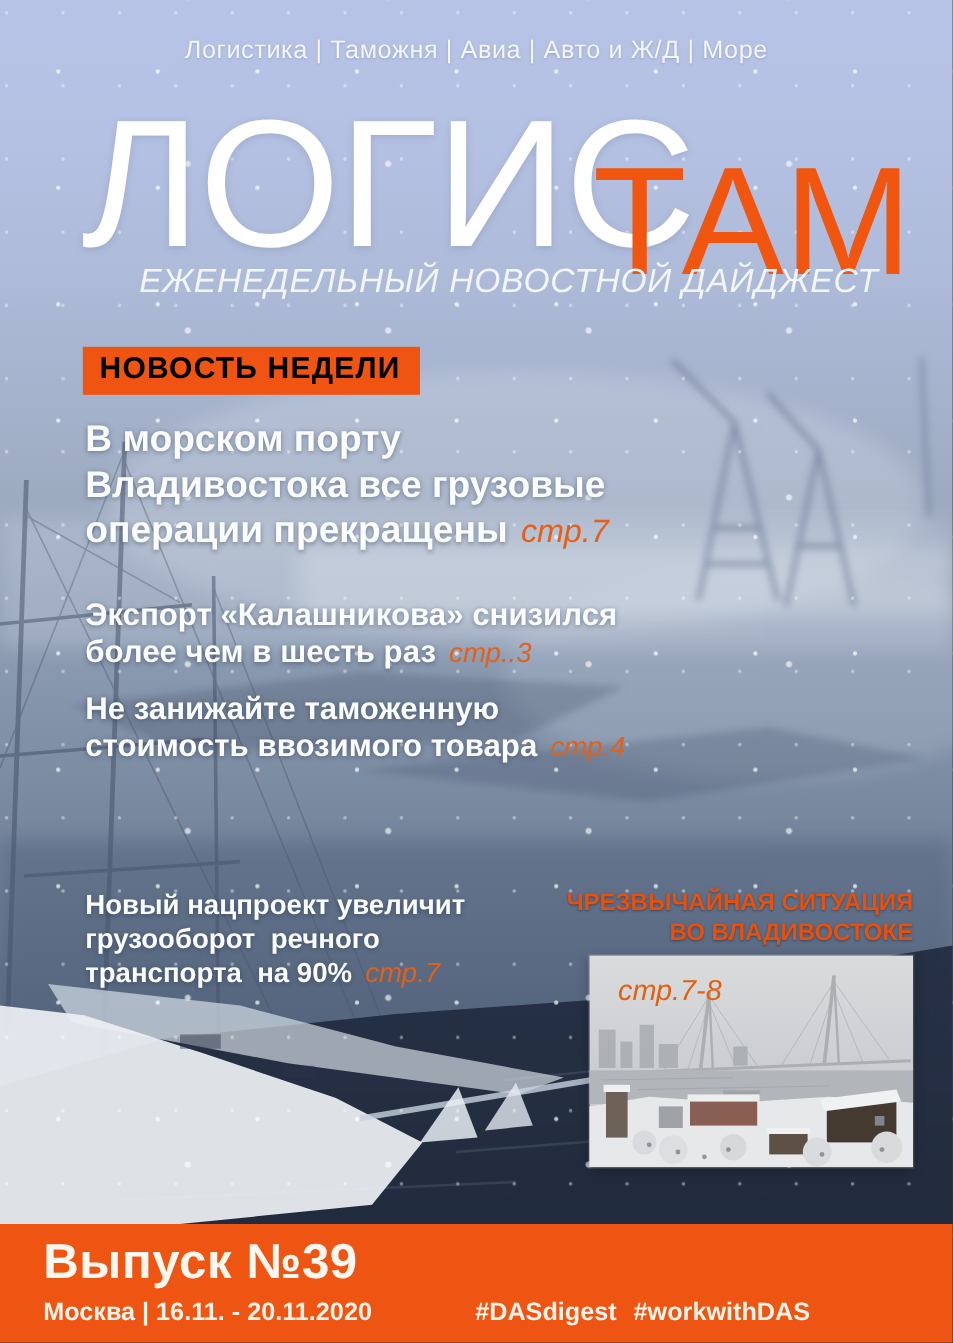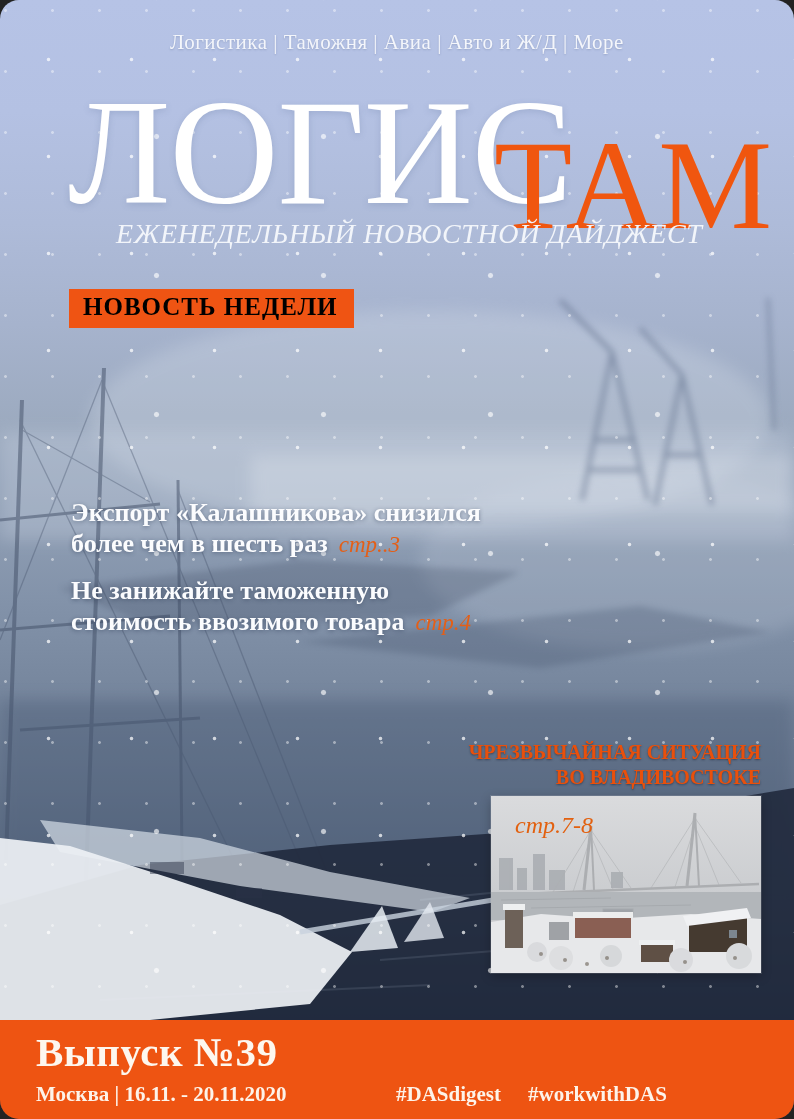--- a/index.html
+++ b/index.html
@@ -1,23 +1,22 @@
 <!DOCTYPE html>
 <html><head>
 <meta charset="utf-8">
 <style>
   html,body{margin:0;padding:0;background:#222;}
   .page{
     position:relative;width:794px;height:1119px;overflow:hidden;
-    font-family:Liberation Serif, serif;
+    font-family:Liberation Sans, sans-serif;
     background:linear-gradient(180deg,
       #b6c3e6 0%, #b4c1e3 10%, #aebbd9 20%, #a6b3cd 29%,
       #9caabf 38%, #8f9eb4 46%, #8292a9 54%, #76869d 62%,
       #68788f 70%, #586880 78%, #475669 86%, #33425a 93%, #27364e 100%);
-    border-radius:19px;
   }
   .bg-svg{position:absolute;left:0;top:0;z-index:1;}
   .snow{
     position:absolute;inset:0;z-index:2;pointer-events:none;opacity:.85;
     background-image:
       radial-gradient(circle, rgba(255,255,255,.85) 1.3px, transparent 2.2px),
       radial-gradient(circle, rgba(255,255,255,.5) 1px, transparent 1.8px),
       radial-gradient(circle, rgba(255,255,255,.75) 2px, transparent 3.1px);
     background-size:83px 97px, 47px 61px, 167px 139px;
     background-position:7px 11px, 29px 41px, 73px 67px;
@@ -177,32 +176,42 @@
     <div class="nav">
       <span>Логистика | Таможня |  Авиа | Авто и Ж/Д | Море</span>
     </div>
 
     <h1 class="title-white">ЛОГИС</h1>
     <h1 class="title-orange">ТАМ</h1>
     <div class="tagline">ЕЖЕНЕДЕЛЬНЫЙ НОВОСТНОЙ ДАЙДЖЕСТ</div>
 
     <div class="badge">НОВОСТЬ НЕДЕЛИ</div>
 
+    <div class="headline">
+      <span class="tline">В морском порту
+Владивостока все грузовые
+операции прекращены</span><span class="pref">стр.7</span>
+    </div>
 
     <div class="story s2">
       <span class="tline">Экспорт «Калашникова» снизился
 более чем в шесть раз</span><span class="pref">стр..3</span>
     </div>
 
     <div class="story s3">
       <span class="tline">Не занижайте таможенную
 стоимость ввозимого товара</span><span class="pref">стр.4</span>
     </div>
 
 
+    <div class="story s5">
+      <span class="tline">Новый нацпроект увеличит
+грузооборот  речного
+транспорта  на 90%</span><span class="pref">стр.7</span>
+    </div>
 
     <div class="emergency">ЧРЕЗВЫЧАЙНАЯ СИТУАЦИЯ
 ВО ВЛАДИВОСТОКЕ</div>
 
     <div class="inset-photo">
       <svg width="270" height="177" viewBox="0 0 270 177">
         <defs>
           <linearGradient id="pg" x1="0" y1="0" x2="0" y2="1">
             <stop offset="0" stop-color="#dadbdd"></stop>
             <stop offset=".55" stop-color="#cbcdd0"></stop>

